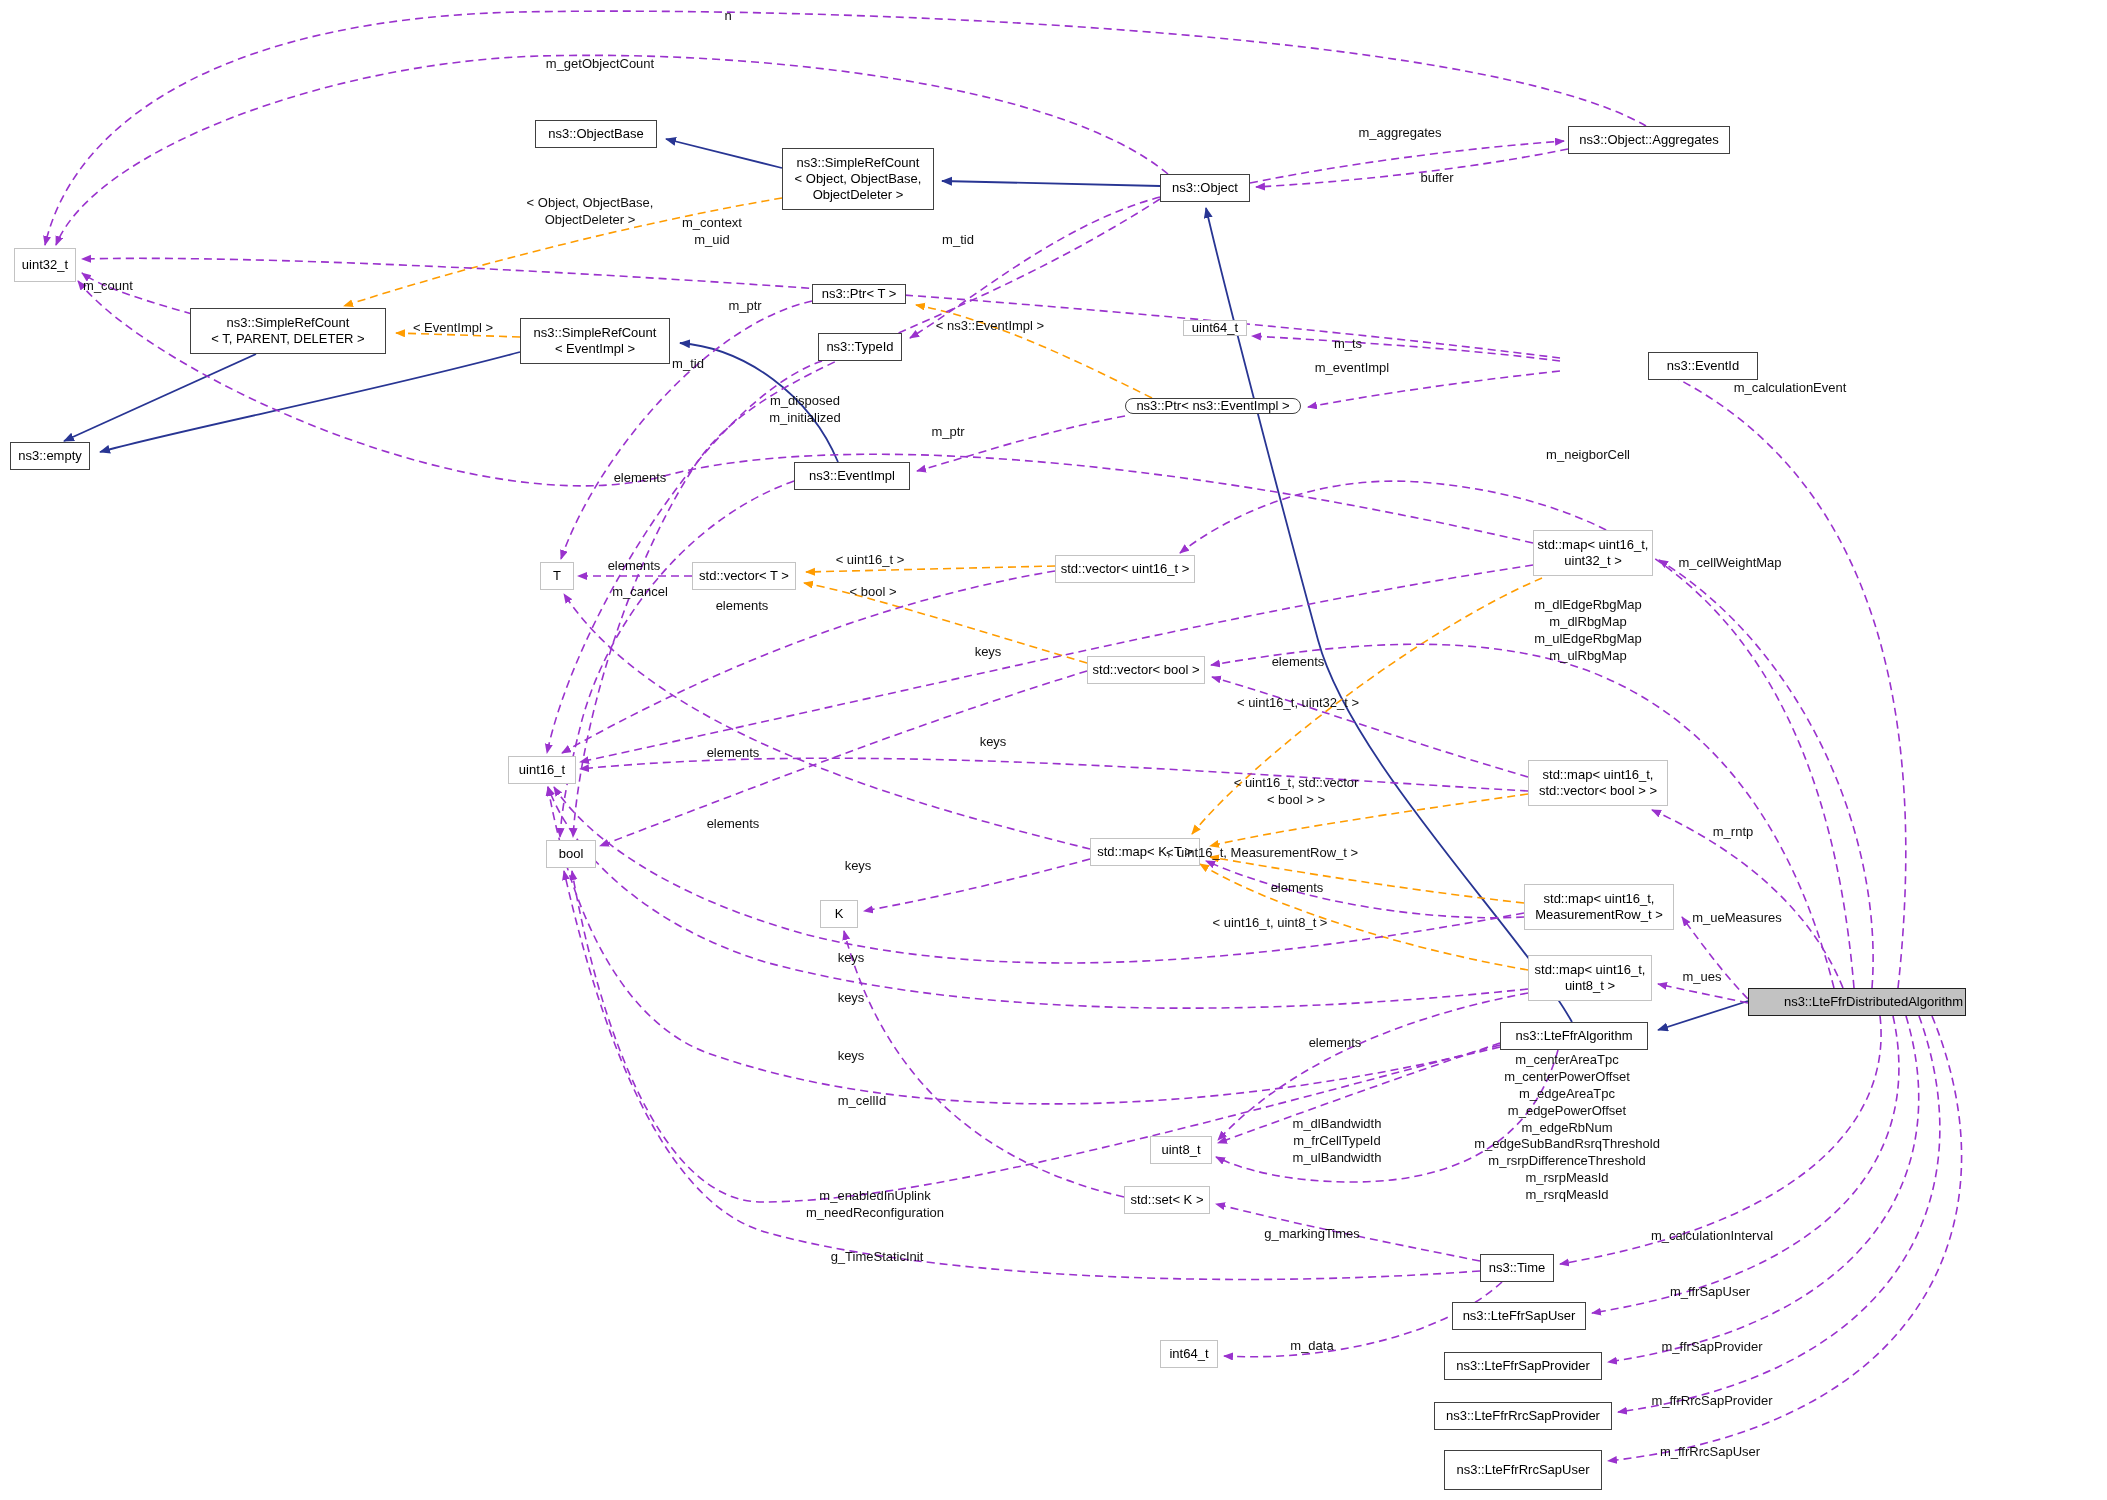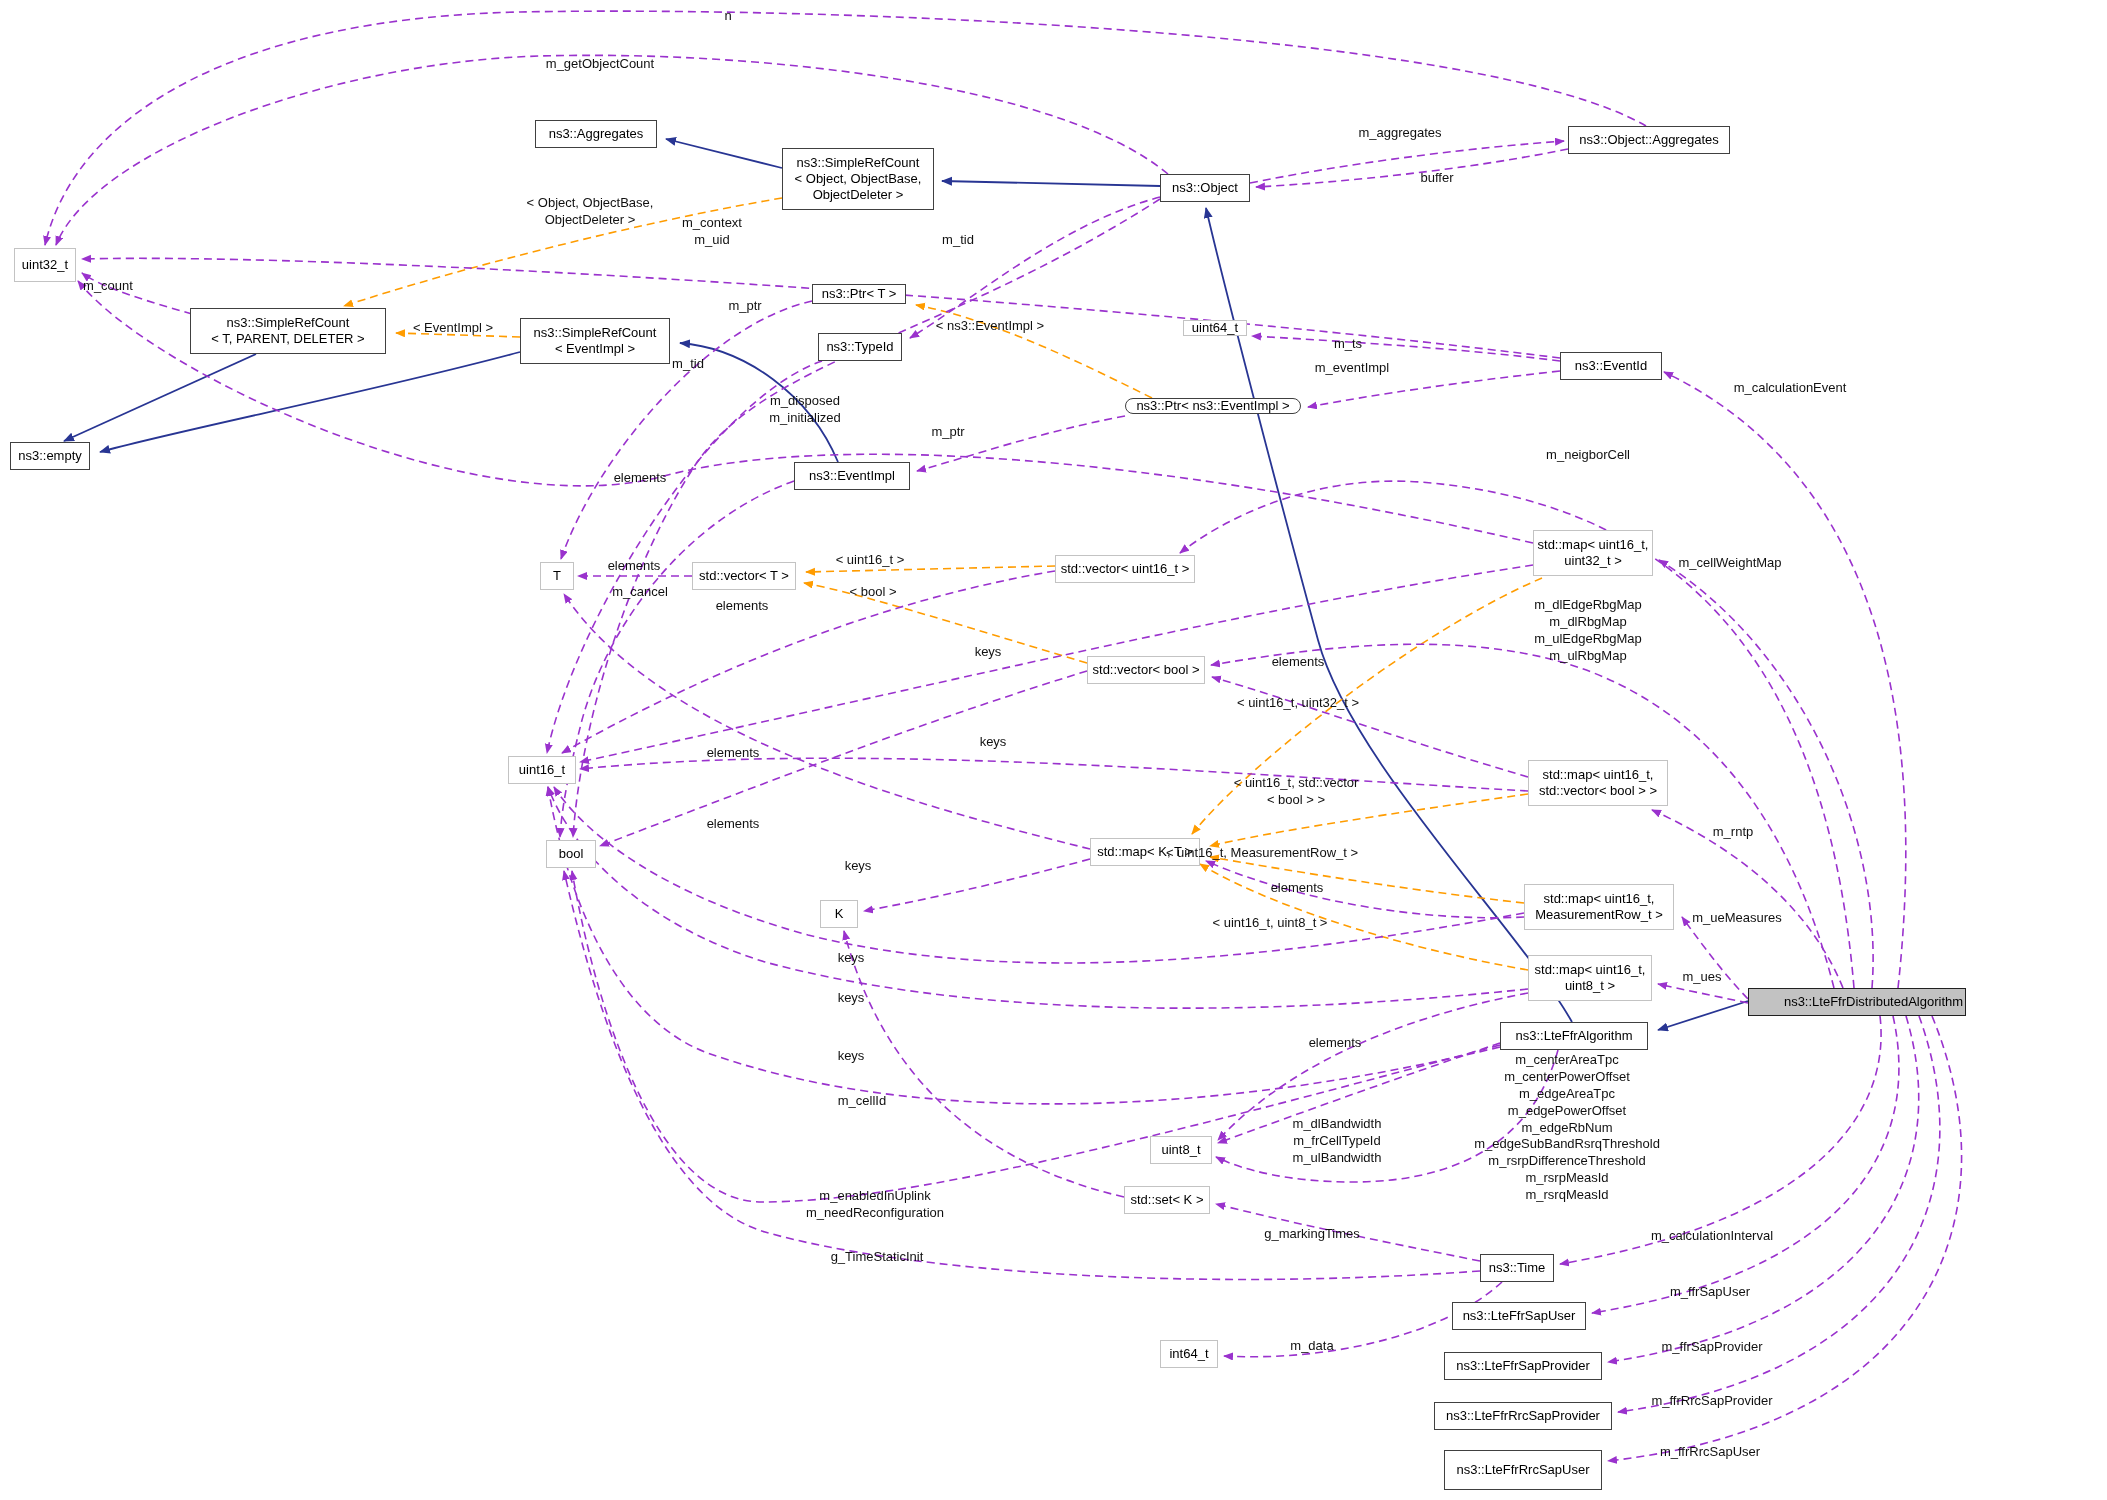--- a/index.html
+++ b/index.html
@@ -96,35 +96,35 @@
     <path class="eP" d="M1500,1045 C1140,1142 905,1202 762,1202 C655,1202 595,1005 572,871" marker-end="url(#arrP)"></path>
     <path class="eP" d="M1480,1261 C1385,1242 1295,1224 1216,1204" marker-end="url(#arrP)"></path>
     <path class="eP" d="M1480,1271 C1190,1292 905,1272 765,1232 C648,1198 590,985 564,871" marker-end="url(#arrP)"></path>
     <path class="eP" d="M1502,1282 C1448,1332 1335,1362 1224,1356" marker-end="url(#arrP)"></path>
     <path class="eP" d="M1250,183 C1365,160 1482,147 1564,141" marker-end="url(#arrP)"></path>
     <path class="eP" d="M1568,149 C1465,170 1345,182 1256,187" marker-end="url(#arrP)"></path>
   </svg>
 
   <div id="nodes">
       <div class="node plain" style="left: 14px; top: 248px; width: 62px; height: 34px;">uint32_t</div>
-      <div class="node class" style="left: 535px; top: 120px; width: 122px; height: 28px;">ns3::Aggregates</div>
+      <div class="node class" style="left: 535px; top: 120px; width: 122px; height: 28px;">ns3::ObjectBase</div>
       <div class="node class" style="left: 782px; top: 148px; width: 152px; height: 62px;">ns3::SimpleRefCount
 &lt; Object, ObjectBase,
 ObjectDeleter &gt;</div>
       <div class="node class" style="left: 1160px; top: 174px; width: 90px; height: 28px;">ns3::Object</div>
       <div class="node class" style="left: 1568px; top: 126px; width: 162px; height: 28px;">ns3::Object::Aggregates</div>
       <div class="node class" style="left: 190px; top: 308px; width: 196px; height: 46px;">ns3::SimpleRefCount
 &lt; T, PARENT, DELETER &gt;</div>
       <div class="node class" style="left: 520px; top: 318px; width: 150px; height: 46px;">ns3::SimpleRefCount
 &lt; EventImpl &gt;</div>
       <div class="node class" style="left: 812px; top: 284px; width: 94px; height: 20px;">ns3::Ptr&lt; T &gt;</div>
       <div class="node class" style="left: 818px; top: 333px; width: 84px; height: 28px;">ns3::TypeId</div>
       <div class="node plain" style="left: 1183px; top: 320px; width: 64px; height: 16px;">uint64_t</div>
       <div class="node class" style="left: 1125px; top: 398px; width: 176px; height: 16px; border-radius: 8px;">ns3::Ptr&lt; ns3::EventImpl &gt;</div>
-      <div class="node class" style="left: 1560px; top: 352px; width: 102px; height: 28px;">ns3::EventId</div>
+      <div class="node class" style="left: 1648px; top: 352px; width: 110px; height: 28px;">ns3::EventId</div>
       <div class="node class" style="left: 10px; top: 442px; width: 80px; height: 28px;">ns3::empty</div>
       <div class="node class" style="left: 794px; top: 462px; width: 116px; height: 28px;">ns3::EventImpl</div>
       <div class="node plain" style="left: 540px; top: 562px; width: 34px; height: 28px;">T</div>
       <div class="node plain" style="left: 692px; top: 562px; width: 104px; height: 28px;">std::vector&lt; T &gt;</div>
       <div class="node plain" style="left: 1055px; top: 555px; width: 140px; height: 28px;">std::vector&lt; uint16_t &gt;</div>
       <div class="node plain" style="left: 1533px; top: 530px; width: 120px; height: 46px;">std::map&lt; uint16_t,
 uint32_t &gt;</div>
       <div class="node plain" style="left: 1087px; top: 656px; width: 118px; height: 28px;">std::vector&lt; bool &gt;</div>
       <div class="node plain" style="left: 508px; top: 756px; width: 68px; height: 28px;">uint16_t</div>
       <div class="node plain" style="left: 1090px; top: 838px; width: 110px; height: 28px;">std::map&lt; K, T &gt;</div>

